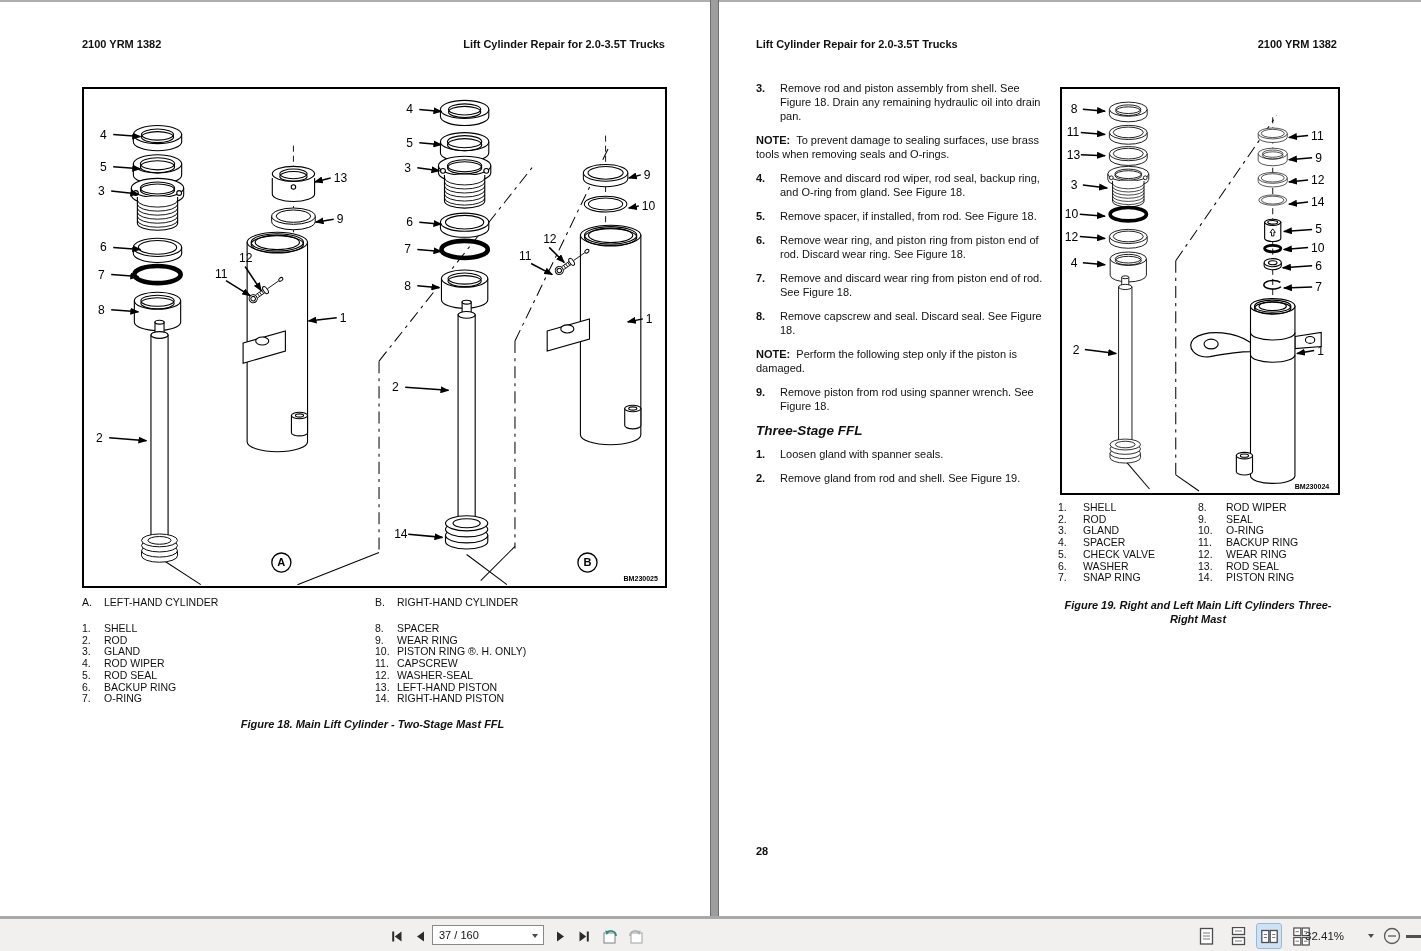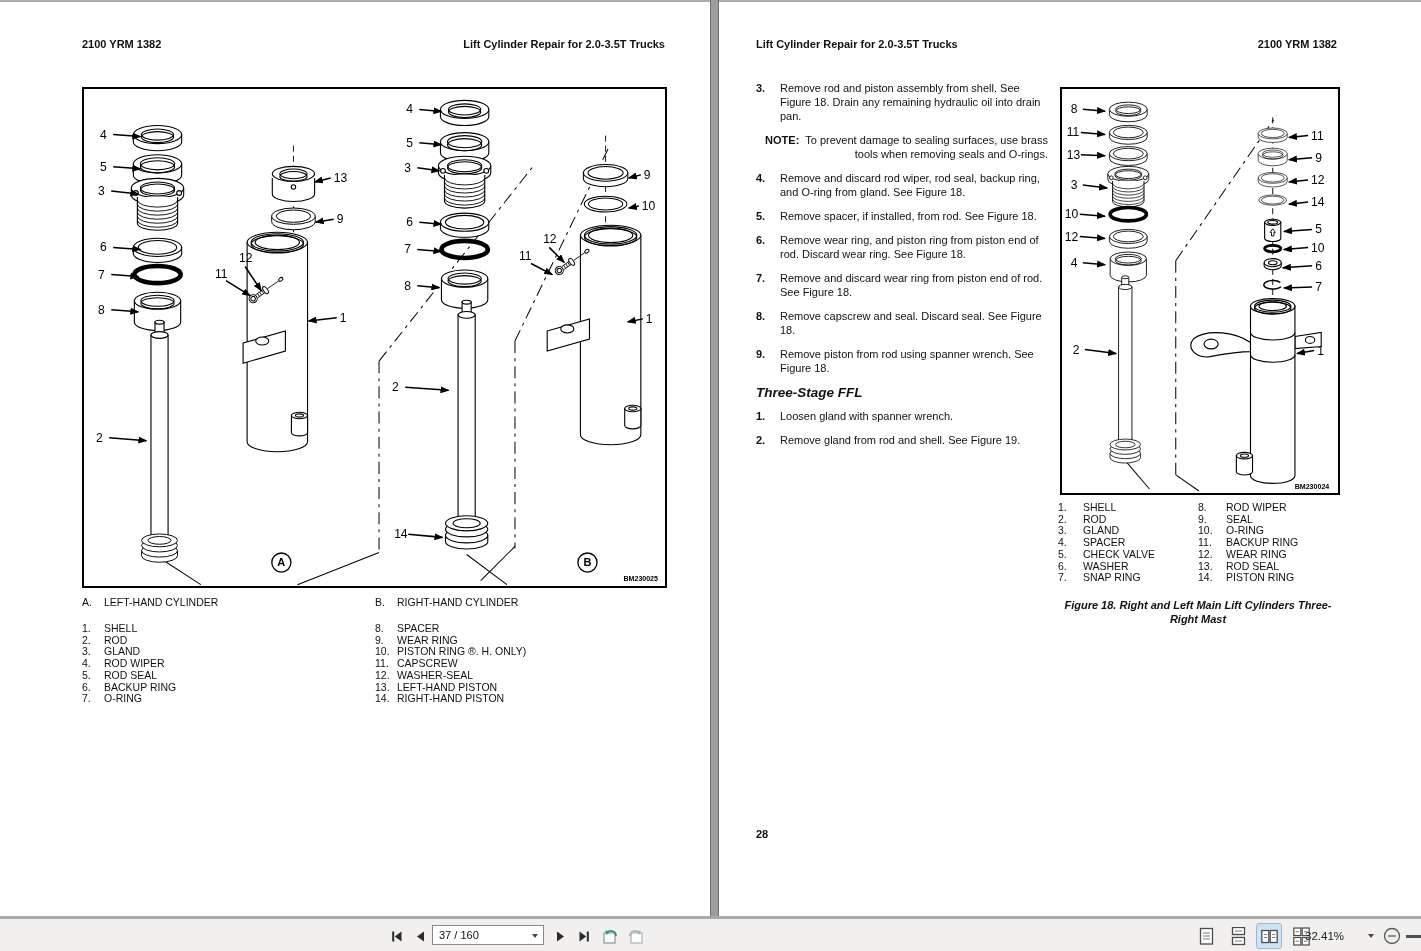--- a/index.html
+++ b/index.html
@@ -18,21 +18,21 @@
   .leg-title,.leg-col{position:absolute;}
   .leg-row{display:flex;font-size:10.5px;line-height:11.7px;white-space:nowrap;}
   .leg-num{flex:none;}
   .capt{position:absolute;font-weight:bold;font-style:italic;font-size:11px;text-align:center;line-height:13.5px;}
   .pnum{position:absolute;font-weight:bold;font-size:11px;}
   
   #rp-content{position:absolute;left:37px;top:79px;width:292px;}
   .step{display:flex;margin-bottom:10px;font-size:11px;line-height:14px;}
   .snum{flex:none;width:24px;font-weight:bold;}
   .stxt{flex:1;}
-  .note{margin:2px 0 10px 0;font-size:11px;line-height:14px;text-align:right;}
+  .note{margin:2px 0 10px 0;font-size:11px;line-height:14px;}
   .ssec{font-size:13.5px;font-weight:bold;font-style:italic;margin:6px 0 9px 0;}
   
   .dashdot{stroke:#000;stroke-width:1;fill:none;stroke-dasharray:12 5 3 5;}
   .dash{stroke:#000;stroke-width:0.9;fill:none;stroke-dasharray:6 4;}
   .sol{stroke:#000;stroke-width:1;fill:none;}
   .plate{stroke:#000;stroke-width:1.1;fill:#fff;}
   .lead{stroke:#000;stroke-width:1.5;}
   .co{font:12px "Liberation Sans",sans-serif;fill:#000;}
   .clc{fill:#fff;stroke:#000;stroke-width:1.3;}
   .cl{font:bold 11px "Liberation Sans",sans-serif;text-anchor:middle;fill:#000;}
@@ -356,20 +356,21 @@
         <div class="leg-row">
           <span class="leg-num" style="width: 22px;">13.</span>
           <span>LEFT-HAND PISTON</span>
         </div>
         <div class="leg-row">
           <span class="leg-num" style="width: 22px;">14.</span>
           <span>RIGHT-HAND PISTON</span>
         </div>
       </div>
 
+    <div class="capt" style="left:82px;top:716px;width:581px">Figure 18. Main Lift Cylinder - Two-Stage Mast FFL</div>
   </div>
 
   <div class="divider"></div>
 
   <div class="page page-right">
     <div class="hdr" style="left:37px;top:36px">Lift Cylinder Repair for 2.0-3.5T Trucks</div>
     <div class="hdr" style="right:84px;top:36px">2100 YRM 1382</div>
 
     <div id="rp-content">
         <div class="step">
@@ -390,28 +391,29 @@
           <span class="stxt">Remove wear ring, and piston ring from piston end of rod. Discard wear ring. See Figure 18.</span>
         </div>
         <div class="step">
           <span class="snum">7.</span>
           <span class="stxt">Remove and discard wear ring from piston end of rod. See Figure 18.</span>
         </div>
         <div class="step">
           <span class="snum">8.</span>
           <span class="stxt">Remove capscrew and seal. Discard seal. See Figure 18.</span>
         </div>
+        <div class="note"><b>NOTE:</b>&nbsp; Perform the following step only if the piston is damaged.</div>
         <div class="step">
           <span class="snum">9.</span>
           <span class="stxt">Remove piston from rod using spanner wrench. See Figure 18.</span>
         </div>
         <h3 class="ssec">Three-Stage FFL</h3>
         <div class="step">
           <span class="snum">1.</span>
-          <span class="stxt">Loosen gland with spanner wrench.</span>
+          <span class="stxt">Loosen gland with spanner seals.</span>
         </div>
         <div class="step">
           <span class="snum">2.</span>
           <span class="stxt">Remove gland from rod and shell. See Figure 19.</span>
         </div>
       </div>
 
     <div class="figure-box" style="left:341px;top:85px;width:276px;height:404px">
       <svg class="figsvg" viewBox="0 0 272 400">
         <g class="dashdot">
@@ -538,24 +540,24 @@
           <span class="leg-num" style="width: 28px;">13.</span>
           <span>ROD SEAL</span>
         </div>
         <div class="leg-row">
           <span class="leg-num" style="width: 28px;">14.</span>
           <span>PISTON RING</span>
         </div>
       </div>
 
     <div class="capt" style="left:341px;top:597px;width:276px">
-      <div>Figure 18. Right and Left Main Lift Cylinders Three-</div>
+      <div>Figure 19. Right and Left Main Lift Cylinders Three-</div>
       <div>Right Mast</div>
     </div>
-    <div class="pnum" style="left:37px;top:826px">28</div>
+    <div class="pnum" style="left:37px;top:843px">28</div>
   </div>
 
   <div class="toolbar">
     <div class="tb-btn" style="left:386px">
       <svg width="13" height="13" viewBox="0 0 13 13">
           <path d="M3.2,1.5 V11.5" stroke="#2b2b2b" stroke-width="2"></path>
           <path d="M11.5,1.5 L4.8,6.5 L11.5,11.5 Z" fill="#2b2b2b"></path>
         </svg>
     </div>
     <div class="tb-btn" style="left:410px">

